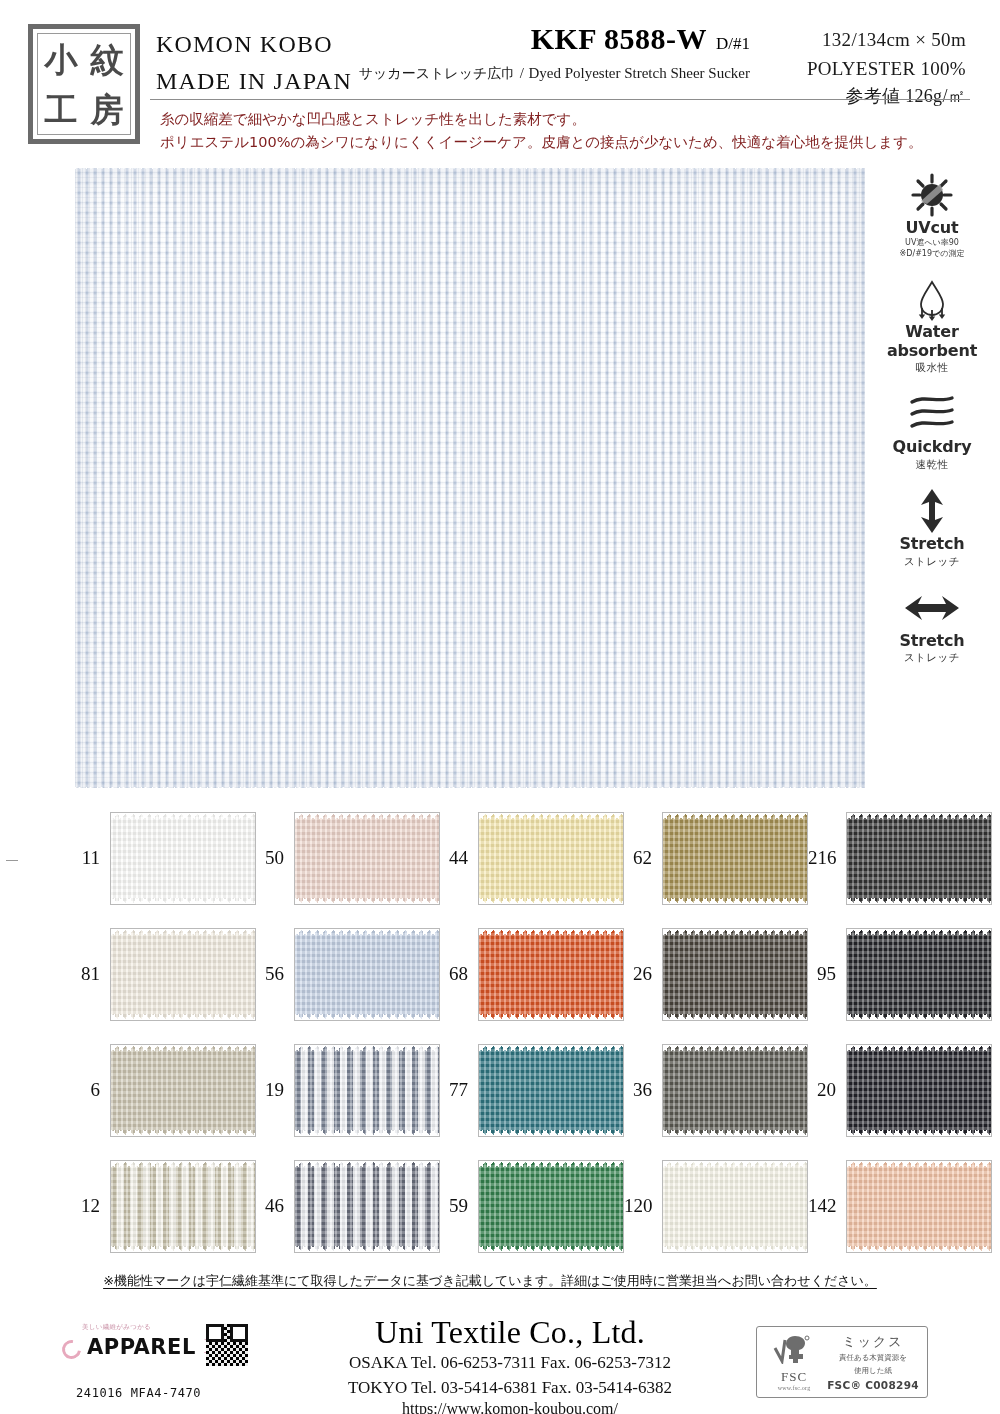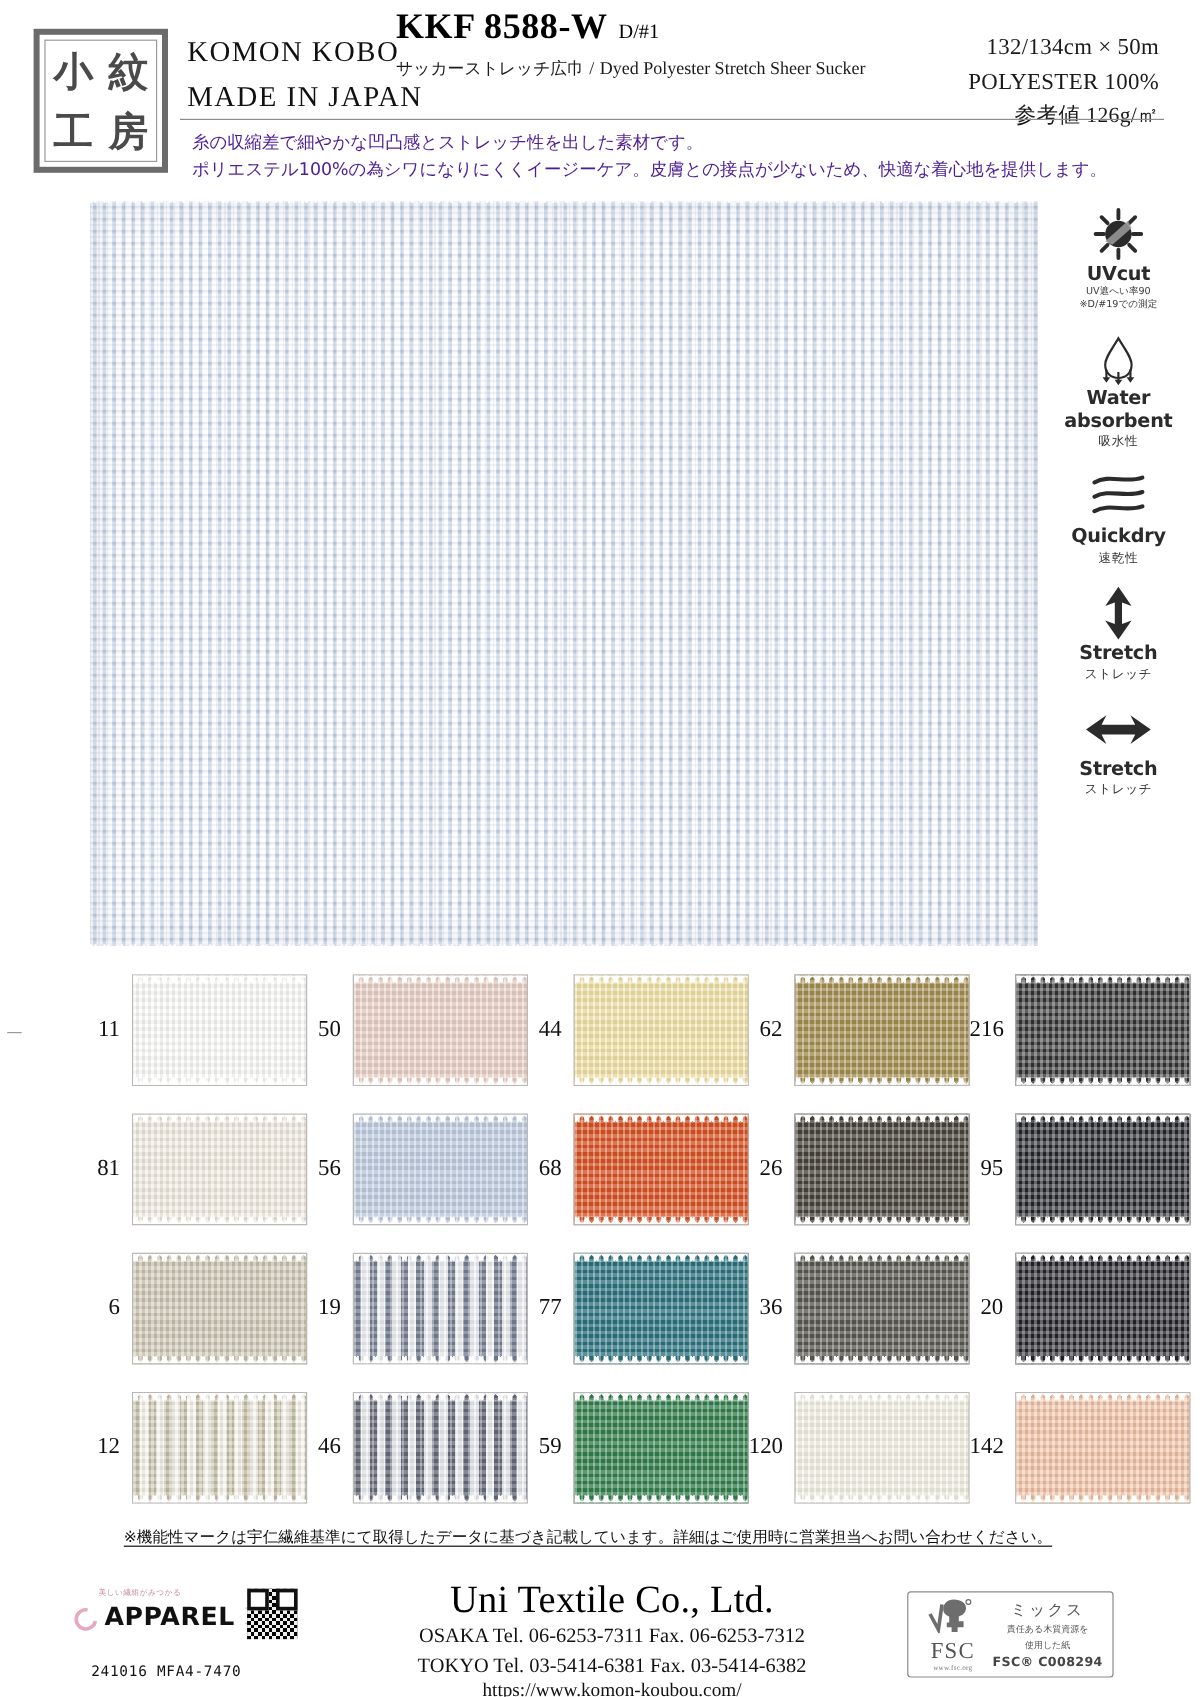--- a/index.html
+++ b/index.html
@@ -37,22 +37,22 @@
   .stamp-inner span { display:block; }
 
   .brand {
     position:absolute; left:156px; top:26px;
     font-size:24px; letter-spacing:1.2px; line-height:1.55;
     color:#111;
   }
   .brand div { white-space:nowrap; }
 
   .title-block {
-    position:absolute; left:330px; top:6px; width:420px;
-    text-align:left;
+    position:absolute; left:330px; top:22px; width:420px;
+    text-align:right;
   }
   .prod-code {
     font-size:30px; font-weight:bold; letter-spacing:0.5px;
     white-space:nowrap; color:#000;
   }
   .prod-code .dnum {
     font-size:17px; font-weight:normal; margin-left:9px;
     letter-spacing:0;
   }
   .prod-sub {
@@ -70,21 +70,21 @@
   .specs .sp3 { font-size:18px; }
 
   .hr-main {
     position:absolute; left:150px; top:99px; width:820px;
     border-top:1px solid #8d8d8d;
   }
 
   .desc {
     position:absolute; left:160px; top:108px; width:790px;
     font-family:"DejaVu Sans", sans-serif;
-    font-size:14.5px; line-height:1.62; color:#4c1d95;
+    font-size:14.5px; line-height:1.62; color:#7f1d1d;
   }
   .desc div { white-space:nowrap; }
 
   
   .main-area { position:relative; width:1000px; height:640px; }
   .main-swatch {
     position:absolute; left:75px; top:8px;
     width:790px; height:620px;
     background:
       repeating-linear-gradient(90deg,
@@ -235,21 +235,21 @@
   .co-url { font-size:16px; color:#111; }
 
   .fsc {
     position:absolute; left:756px; top:16px;
     width:172px; height:72px;
     border:1px solid #8a8a8a; border-radius:3px;
     display:flex; align-items:center; padding:4px 6px;
   }
   .fsc-left { width:62px; text-align:center; color:#555; }
   .fsc-tree { font-size:27px; line-height:1; color:#6d6d6d; }
-  .fsc-abbr { font-family:"Liberation Serif", serif; font-size:19px; letter-spacing:1px; color:#555; }
+  .fsc-abbr { font-family:"Liberation Serif", serif; font-size:13px; letter-spacing:1px; color:#555; }
   .fsc-www { font-size:6px; color:#777; letter-spacing:.2px; }
   .fsc-right {
     flex:1; text-align:center; font-family:"DejaVu Sans", sans-serif; color:#555;
   }
   .fsc-mix { font-size:13px; letter-spacing:2px; }
   .fsc-desc { font-size:7.5px; line-height:1.4; margin-top:2px; }
   .fsc-code { font-size:10.5px; font-weight:bold; margin-top:3px; color:#444; letter-spacing:.3px; }
 </style>
 </head>
 <body>

